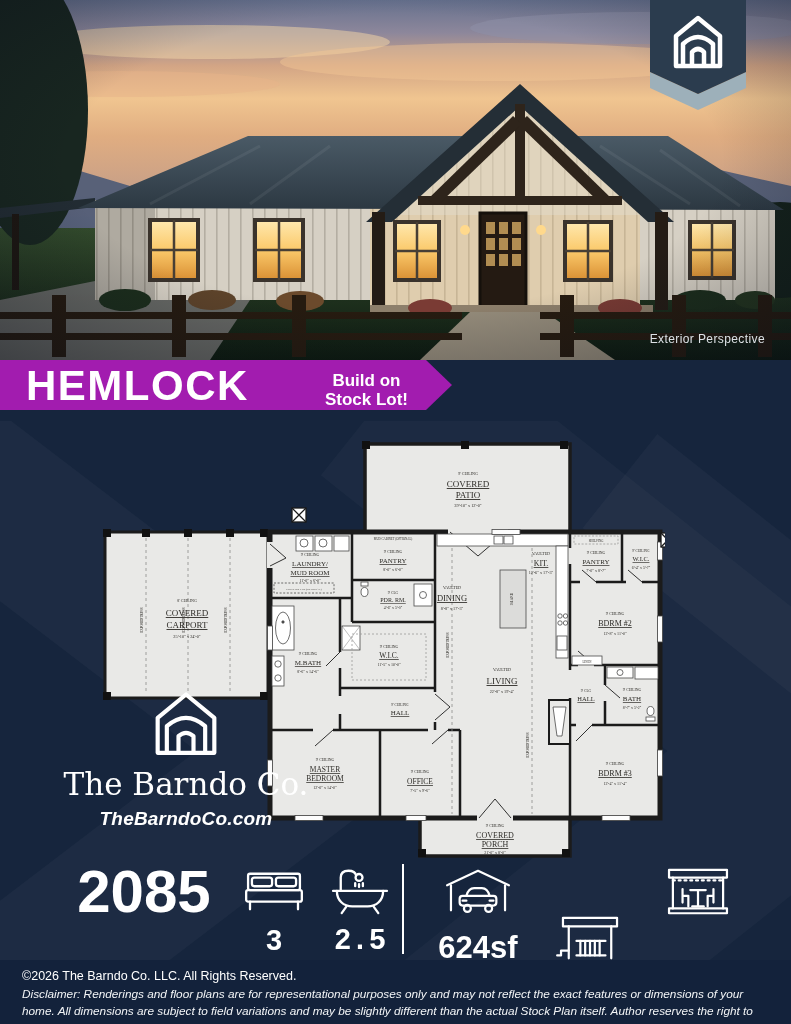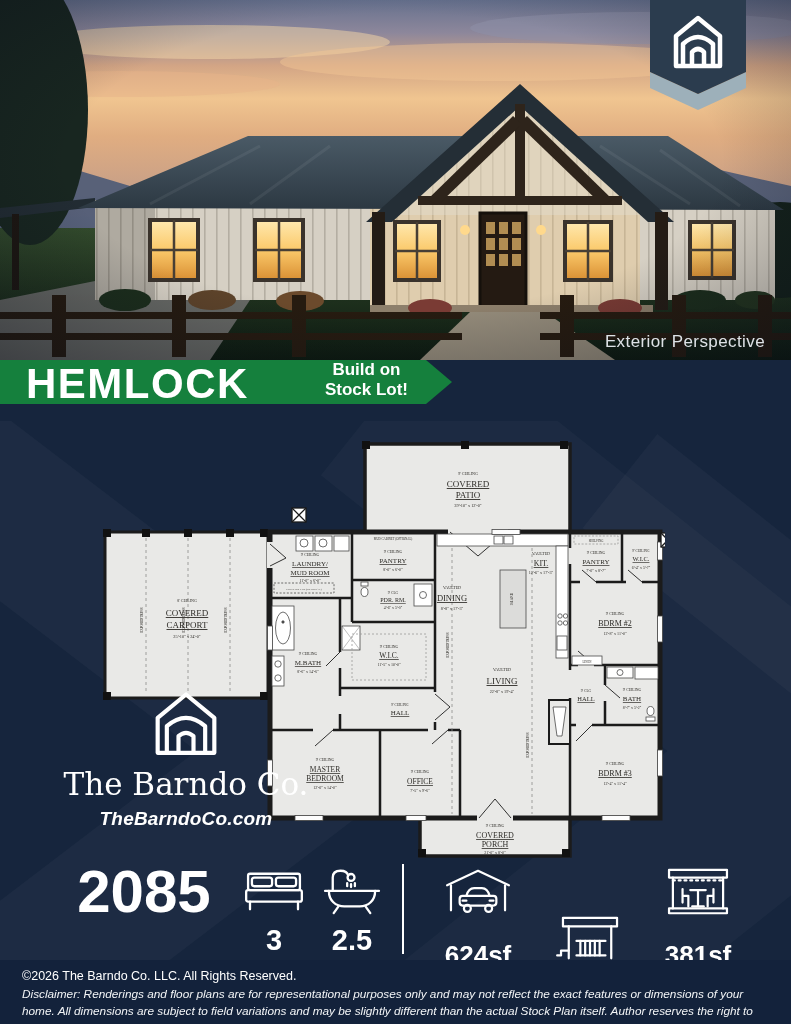--- a/index.html
+++ b/index.html
@@ -1,36 +1,36 @@
 <!DOCTYPE html>
 <html><head>
 <meta charset="utf-8">
 <style>
   html,body{margin:0;padding:0;}
   body{width:791px;height:1024px;position:relative;overflow:hidden;background:#16253d;font-family:"Liberation Sans",sans-serif;}
   .hero{position:absolute;top:0;left:0;width:791px;height:360px;}
-  .caption{position:absolute;top:332px;right:26px;color:#dde2e6;font-size:17px;letter-spacing:.4px;}
+  .caption{position:absolute;top:332px;right:26px;color:#dde2e6;font-size:12px;letter-spacing:.4px;}
   .badge{position:absolute;top:0;left:650px;width:96px;height:122px;}
-  .banner{position:absolute;top:360px;left:0;width:452px;height:44px;background:#15803d;
+  .banner{position:absolute;top:360px;left:0;width:452px;height:50px;background:#a21caf;
           clip-path:polygon(0 0,calc(100% - 26px) 0,100% 50%,calc(100% - 26px) 100%,0 100%);
-          display:flex;align-items:flex-start;}
+          display:flex;align-items:flex-end;}
   .banner .title{font-size:42px;font-weight:800;color:#fff;letter-spacing:1.5px;margin-left:26px;}
   .banner .tag{margin-left:auto;margin-right:44px;text-align:center;color:#fff;font-weight:800;font-size:17px;line-height:1.15;}
   .bgfx{position:absolute;top:421px;left:0;}
   .plan{position:absolute;top:430px;left:100px;}
   .plan text{font-family:"Liberation Serif",serif;fill:#2e2c28;}
   .rn{text-decoration:underline;}
   .logo{position:absolute;left:58px;top:686px;width:256px;text-align:center;color:#fff;}
   .logo .name{font-family:"DejaVu Serif",serif;font-size:31px;margin-top:4px;}
   .logo .site{font-style:italic;font-weight:800;font-size:19px;margin-top:6px;letter-spacing:.2px;text-align:center;}
   .stat{position:absolute;text-align:center;color:#fff;}
   .living-num{font-size:60px;font-weight:800;line-height:1;}
   .living-lbl{font-size:27px;font-weight:800;margin-top:4px;}
   .cnt{font-size:29px;font-weight:800;margin-top:4px;}
-  .sf{font-size:26px;font-weight:800;margin-top:16px;}
+  .sf{font-size:31px;font-weight:800;margin-top:6px;}
   .divider{position:absolute;left:402px;top:864px;width:2px;height:90px;background:#fff;}
   .footer{position:absolute;top:960px;left:0;width:791px;height:64px;background:#13223b;color:#fff;box-sizing:border-box;padding:9px 5px 0 22px;}
   .copy{font-size:12.5px;}
   .disc{font-size:11.8px;font-style:italic;line-height:1.43;width:752px;margin-top:3px;color:#f2f4f6;}
 </style>
 </head>
 <body>
 
 <div class="hero">
 <svg width="791" height="360" viewBox="0 0 791 360">
@@ -453,21 +453,21 @@
       <rect x="5" y="6" width="54" height="17" rx="2"></rect>
       <rect x="9" y="10" width="21" height="9" rx="2.5"></rect>
         <rect x="34" y="10" width="21" height="9" rx="2.5"></rect>
       <rect x="3" y="23" width="58" height="12" rx="2"></rect>
       <path d="M7,35 v8 M57,35 v8"></path>
     </g>
   </svg>
   <div class="cnt">3</div>
 </div>
 
-<div class="stat" style="left:316px;top:864px;width:72px;">
+<div class="stat" style="left:324px;top:864px;width:72px;font-family:Liberation Mono, monospace;">
   <svg width="62" height="52" viewBox="0 0 64 54">
     <g stroke="#fff" stroke-width="2.4" fill="none" stroke-linejoin="round" stroke-linecap="round">
       <path d="M4,28 H60"></path>
       <path d="M8,28 c0,10 7,16 16,16 h16 c9,0 16,-6 16,-16"></path>
       <path d="M18,44 l-5,7 M46,44 l5,7"></path>
       <path d="M12,28 V14 q0,-7 8,-7 q7,0 8,5"></path>
       <circle cx="31" cy="14" r="3.6"></circle>
       <path d="M27,20 v3 M31,21 v3 M35,20 v3"></path>
     </g>
   </svg>
@@ -509,19 +509,18 @@
     <g stroke="#fff" stroke-width="2.3" fill="none" stroke-linejoin="round" stroke-linecap="round">
       <rect x="6" y="6" width="60" height="8"></rect>
       <path d="M10,17 h2 M16,17 h2 M22,17 h2 M28,17 h2 M34,17 h2 M40,17 h2 M46,17 h2 M52,17 h2 M58,17 h2"></path>
       <path d="M10,14 V46 M62,14 V46"></path>
       <rect x="6" y="46" width="60" height="5"></rect>
       <path d="M28,27 h16 M36,27 V44 M30,44 h12"></path>
       <path d="M20,26 v14 M20,33 h6 M26,33 v11"></path>
       <path d="M52,26 v14 M52,33 h-6 M46,33 v11"></path>
     </g>
   </svg>
-  <div class="sf">381sf</div>
 </div>
 
 <div class="footer">
   <div class="copy">©2026 The Barndo Co. LLC. All Rights Reserved.</div>
   <div class="disc">Disclaimer: Renderings and floor plans are for representational purposes only and may not reflect the exact features or dimensions of your home. All dimensions are subject to field variations and may be slightly different than the actual Stock Plan itself. Author reserves the right to alter, update and improve Stock Plans at their discretion.</div>
 </div>
 
 </body></html>

